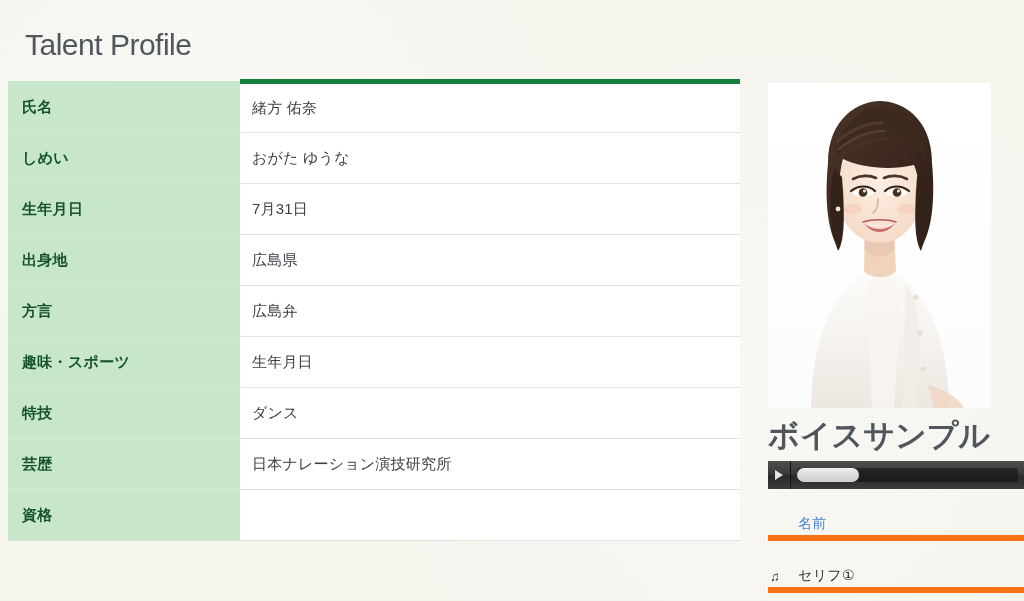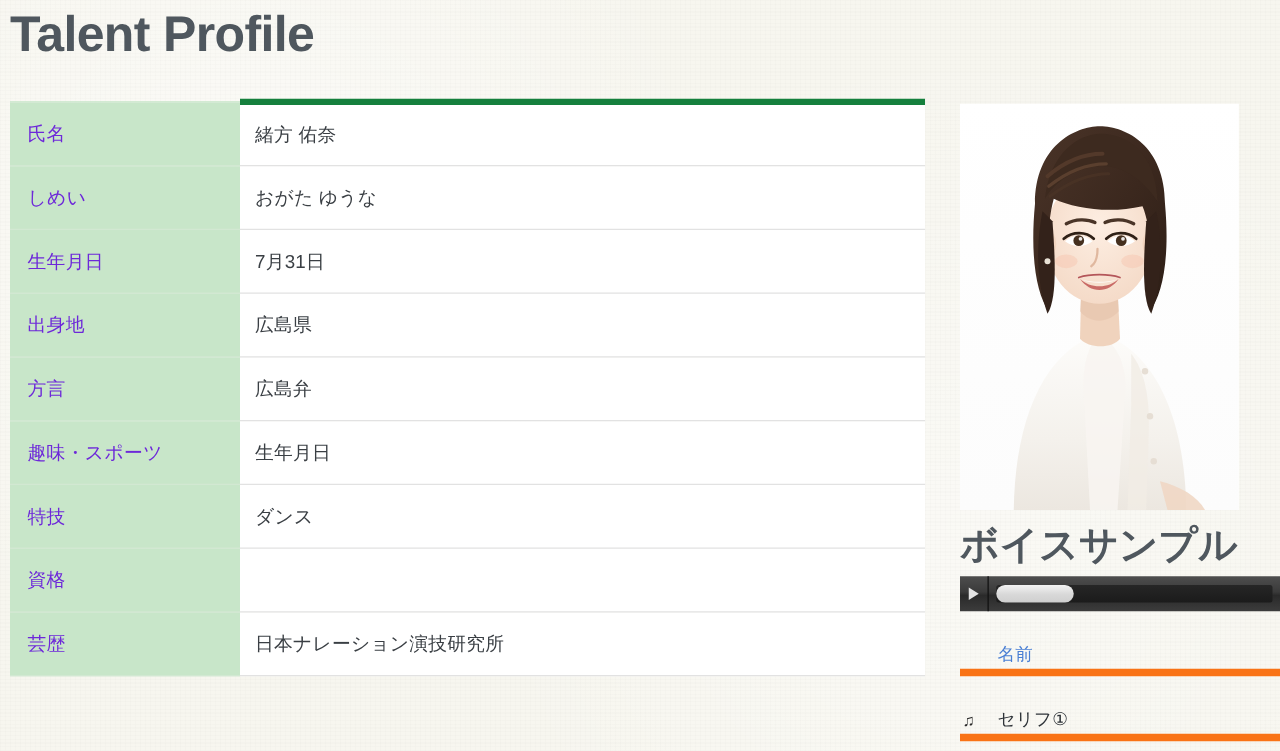--- a/index.html
+++ b/index.html
@@ -20,50 +20,50 @@
     font-family: "Liberation Sans", "DejaVu Sans", sans-serif;
     position: relative;
     -webkit-font-smoothing: antialiased;
   }
 
   
   #page-title {
     position: absolute;
     left: 8px;
     top: 2px;
-    font-size: 40px;
-    font-weight: bold;
+    font-size: 30px;
+    font-weight: normal;
     color: #4f575e;
     letter-spacing: -0.5px;
     line-height: 52px;
-    margin: 0;
+    margin: 17px;
     white-space: nowrap;
   }
 
   
   #profile-table {
     position: absolute;
     left: 8px;
     top: 79px;
     width: 732px;
     border-collapse: collapse;
     table-layout: fixed;
   }
   #profile-table tr { height: 51px; }
   #profile-table td {
     padding: 0 0 0 14px;
     vertical-align: middle;
     font-size: 15px;
     border-bottom: 1px solid #e2e2e2;
   }
   #profile-table td.lbl {
-    width: 184px;
+    width: 232px;
     background: #c8e6c9;
-    font-weight: normal;
-    color: #6d28d9;
+    font-weight: bold;
+    color: #14532d;
     border-bottom: 1px solid #d2e8d2;
     letter-spacing: 0.3px;
   }
   #profile-table td.val {
     background: #ffffff;
     color: #3a3f44;
     padding-left: 12px;
     letter-spacing: 0.2px;
   }
   #profile-table tr:first-child td { border-top: 5px solid #15803d; }
@@ -194,26 +194,26 @@
       </tr>
       <tr>
         <td class="lbl">趣味・スポーツ</td>
         <td class="val">生年月日</td>
       </tr>
       <tr>
         <td class="lbl">特技</td>
         <td class="val">ダンス</td>
       </tr>
       <tr>
+        <td class="lbl">芸歴</td>
+        <td class="val">日本ナレーション演技研究所</td>
+      </tr>
+      <tr>
         <td class="lbl">資格</td>
         <td class="val"></td>
-      </tr>
-      <tr>
-        <td class="lbl">芸歴</td>
-        <td class="val">日本ナレーション演技研究所</td>
       </tr>
     </tbody>
 </table>
 
 <div id="right-panel">
 
   <div id="talent-photo">
     <svg width="223" height="325" viewBox="0 0 223 325">
       <defs>
         <linearGradient id="bgGrad" x1="0" y1="0" x2="0" y2="1">

